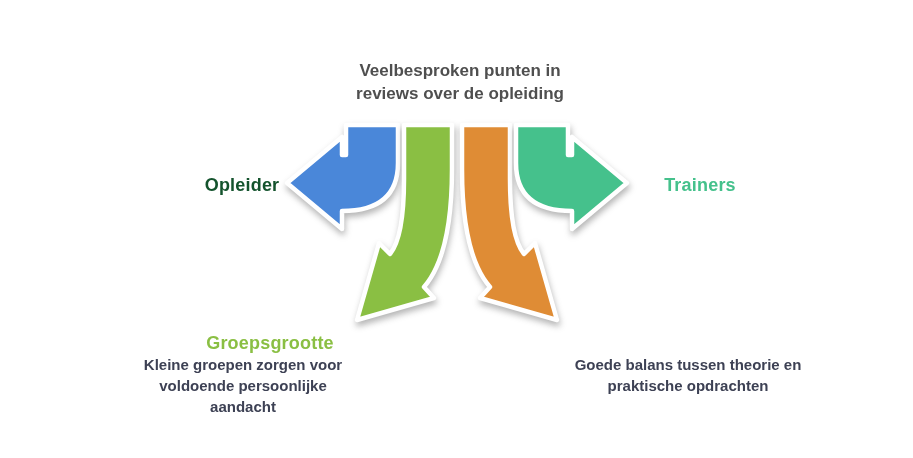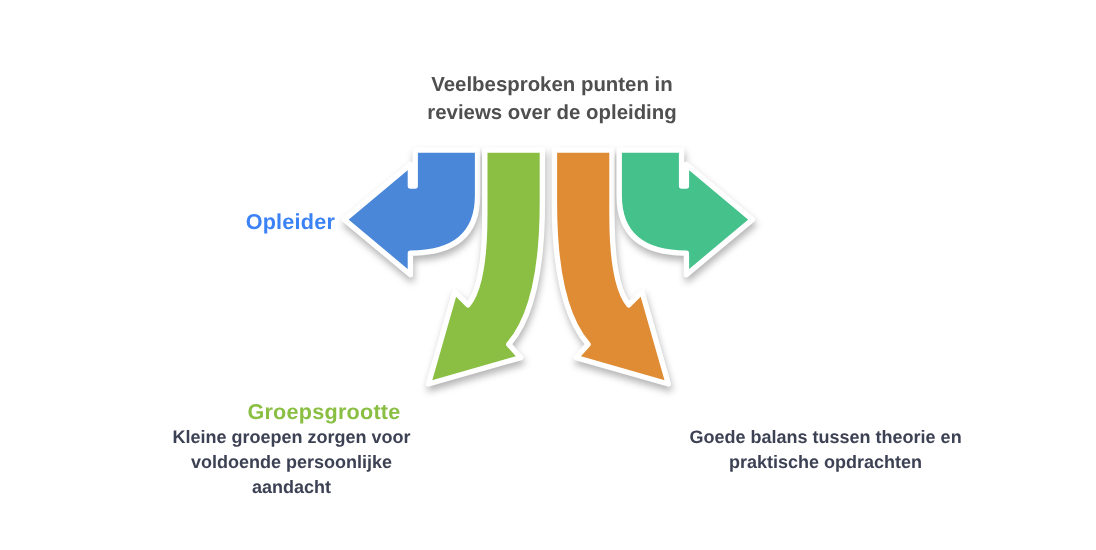--- a/index.html
+++ b/index.html
@@ -80,21 +80,22 @@
       <path d="M 510 108 L 462 108 L 462 152 Q 462 238 490 270 L 480 281
                L 557 303 L 535 226 L 524 237 Q 510 220 510 162 Z" fill="#df8c35"></path>
     </g>
 
     <g class="arrow">
       <path d="M 568 108 L 516 108 L 516 146 Q 516 194 572 194 L 572 212
                L 627 166 L 572 120 L 572 138 L 568 138 Z" fill="#45c18c"></path>
     </g>
   </svg>
 
-  <div class="abs section-heading" style="left: 142px; top: 158px; color: #3b82f6;">Opleider</div>
+  <div class="abs section-heading" style="left: 142px; top: 158px; color: #14532d;">Opleider</div>
 
+  <div class="abs section-heading" style="left: 600px; top: 158px; color: rgb(69, 193, 140);">Trainers</div>
 
   <div class="abs section-heading" style="left: 170px; top: 316px; color: rgb(138, 191, 67);">Groepsgrootte</div>
   <div class="abs section-body" style="left:128px; top:337px; width:230px;">Kleine groepen zorgen voor voldoende persoonlijke aandacht</div>
 
   <div class="abs section-body" style="left:573px; top:337px; width:230px;">Goede balans tussen theorie en praktische opdrachten</div>
 
 </div>
 
 </body></html>

